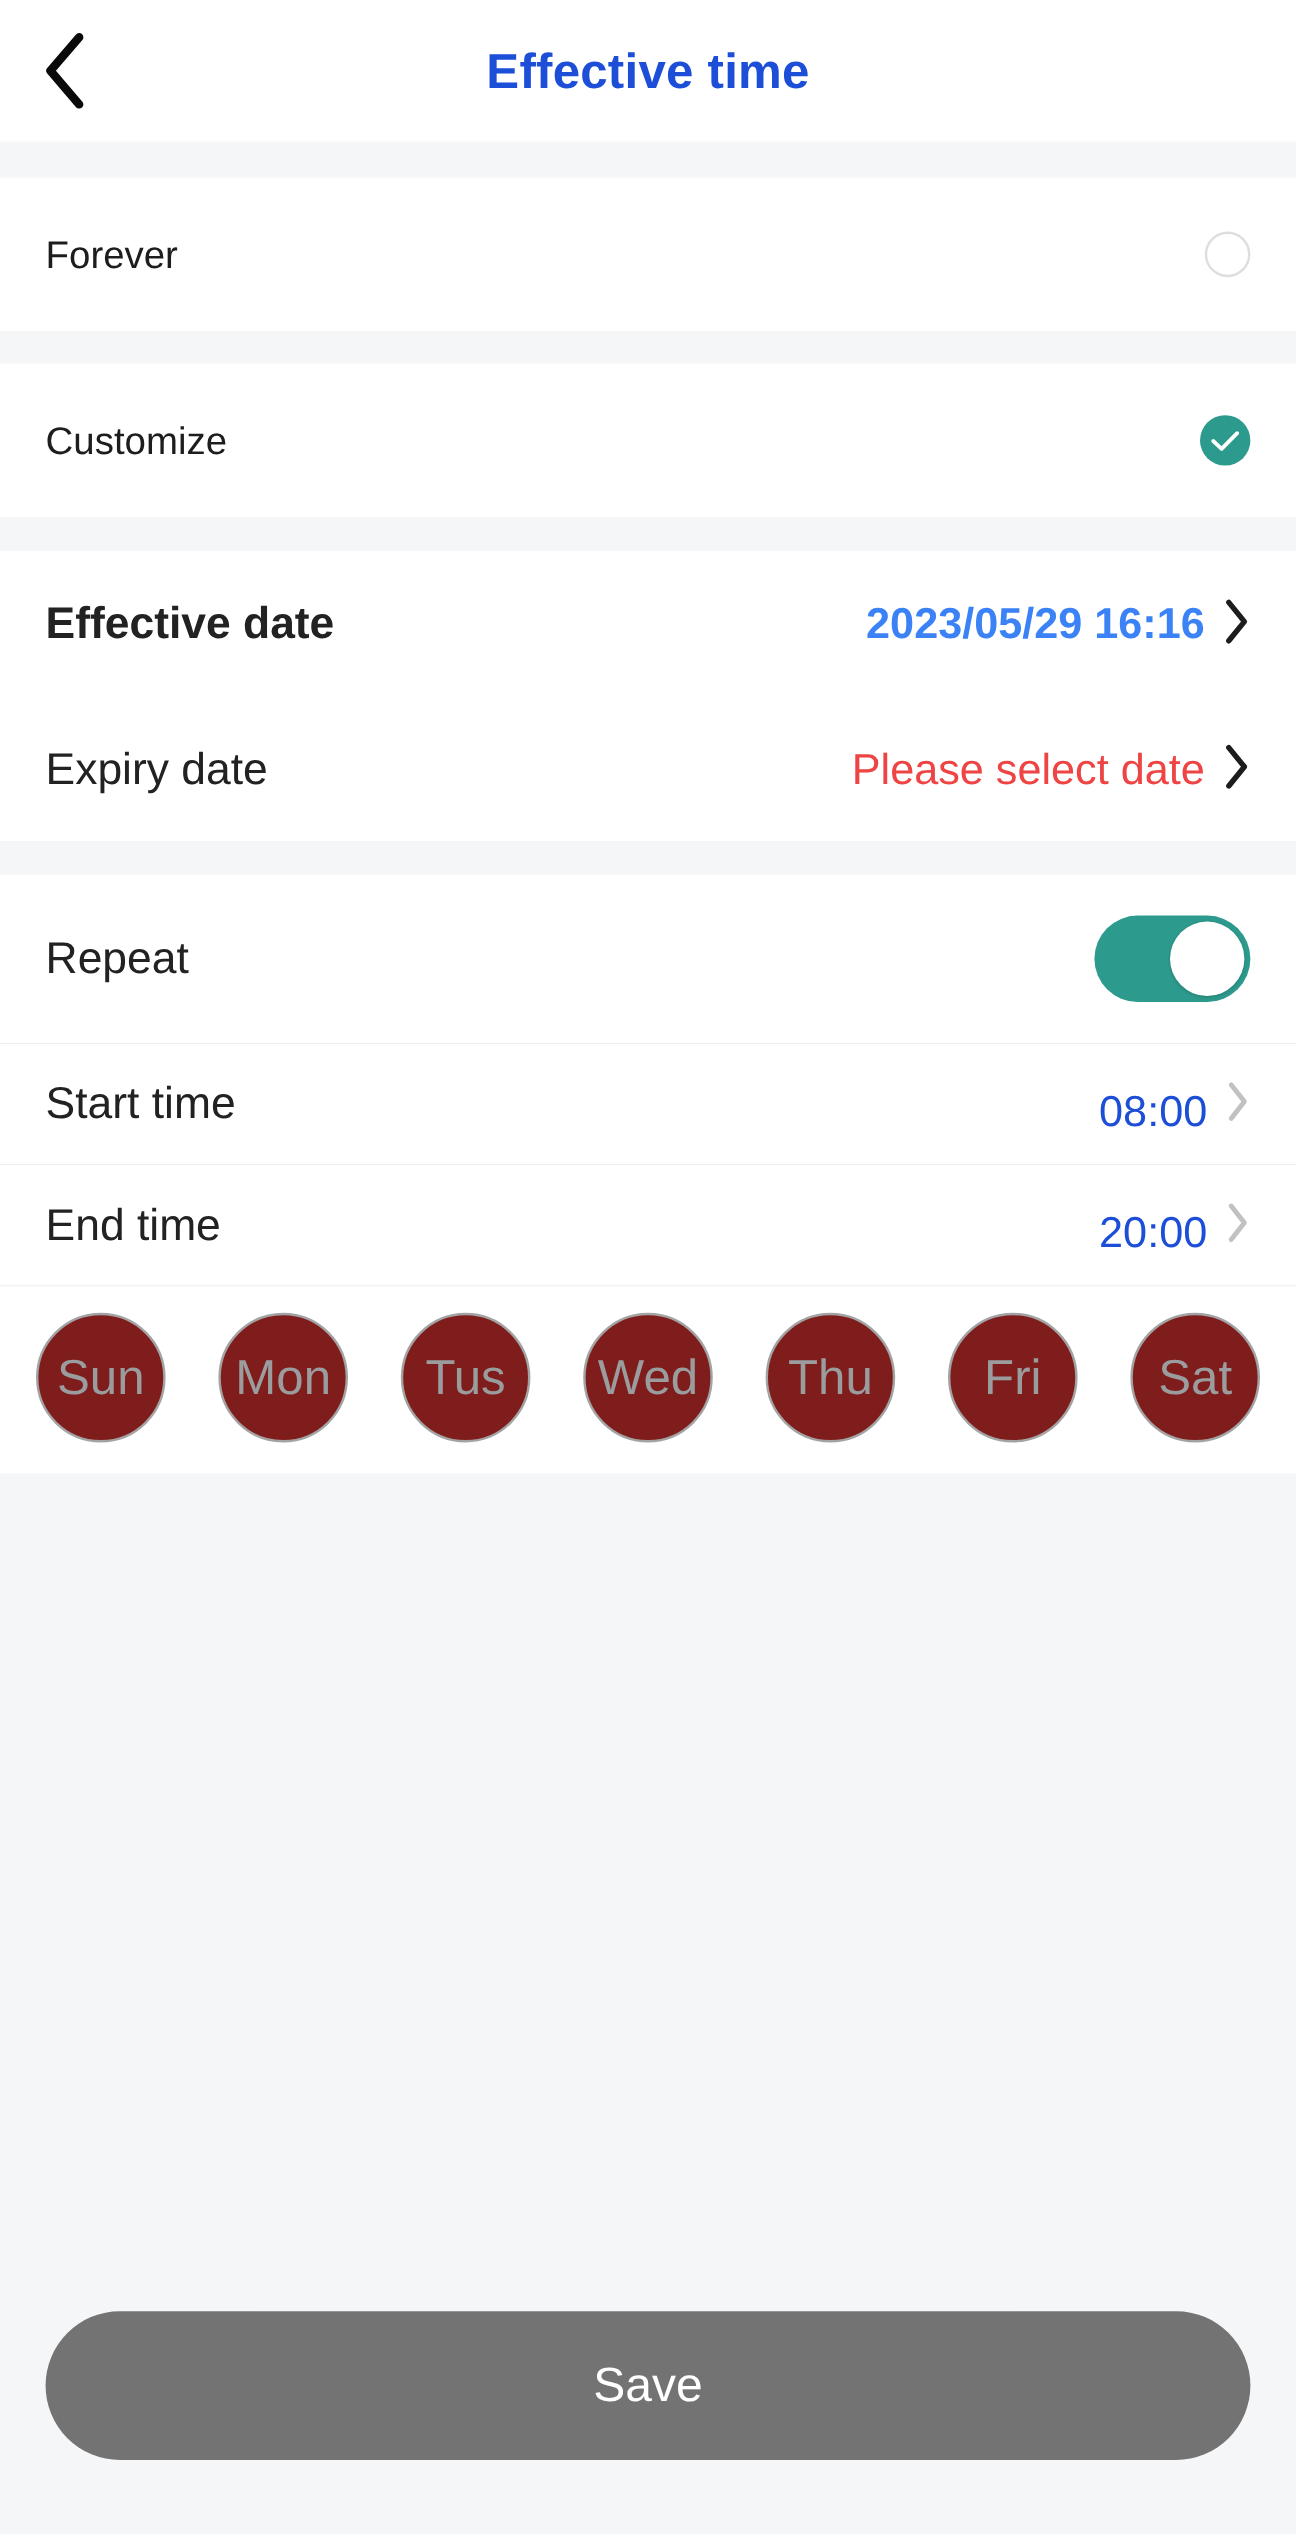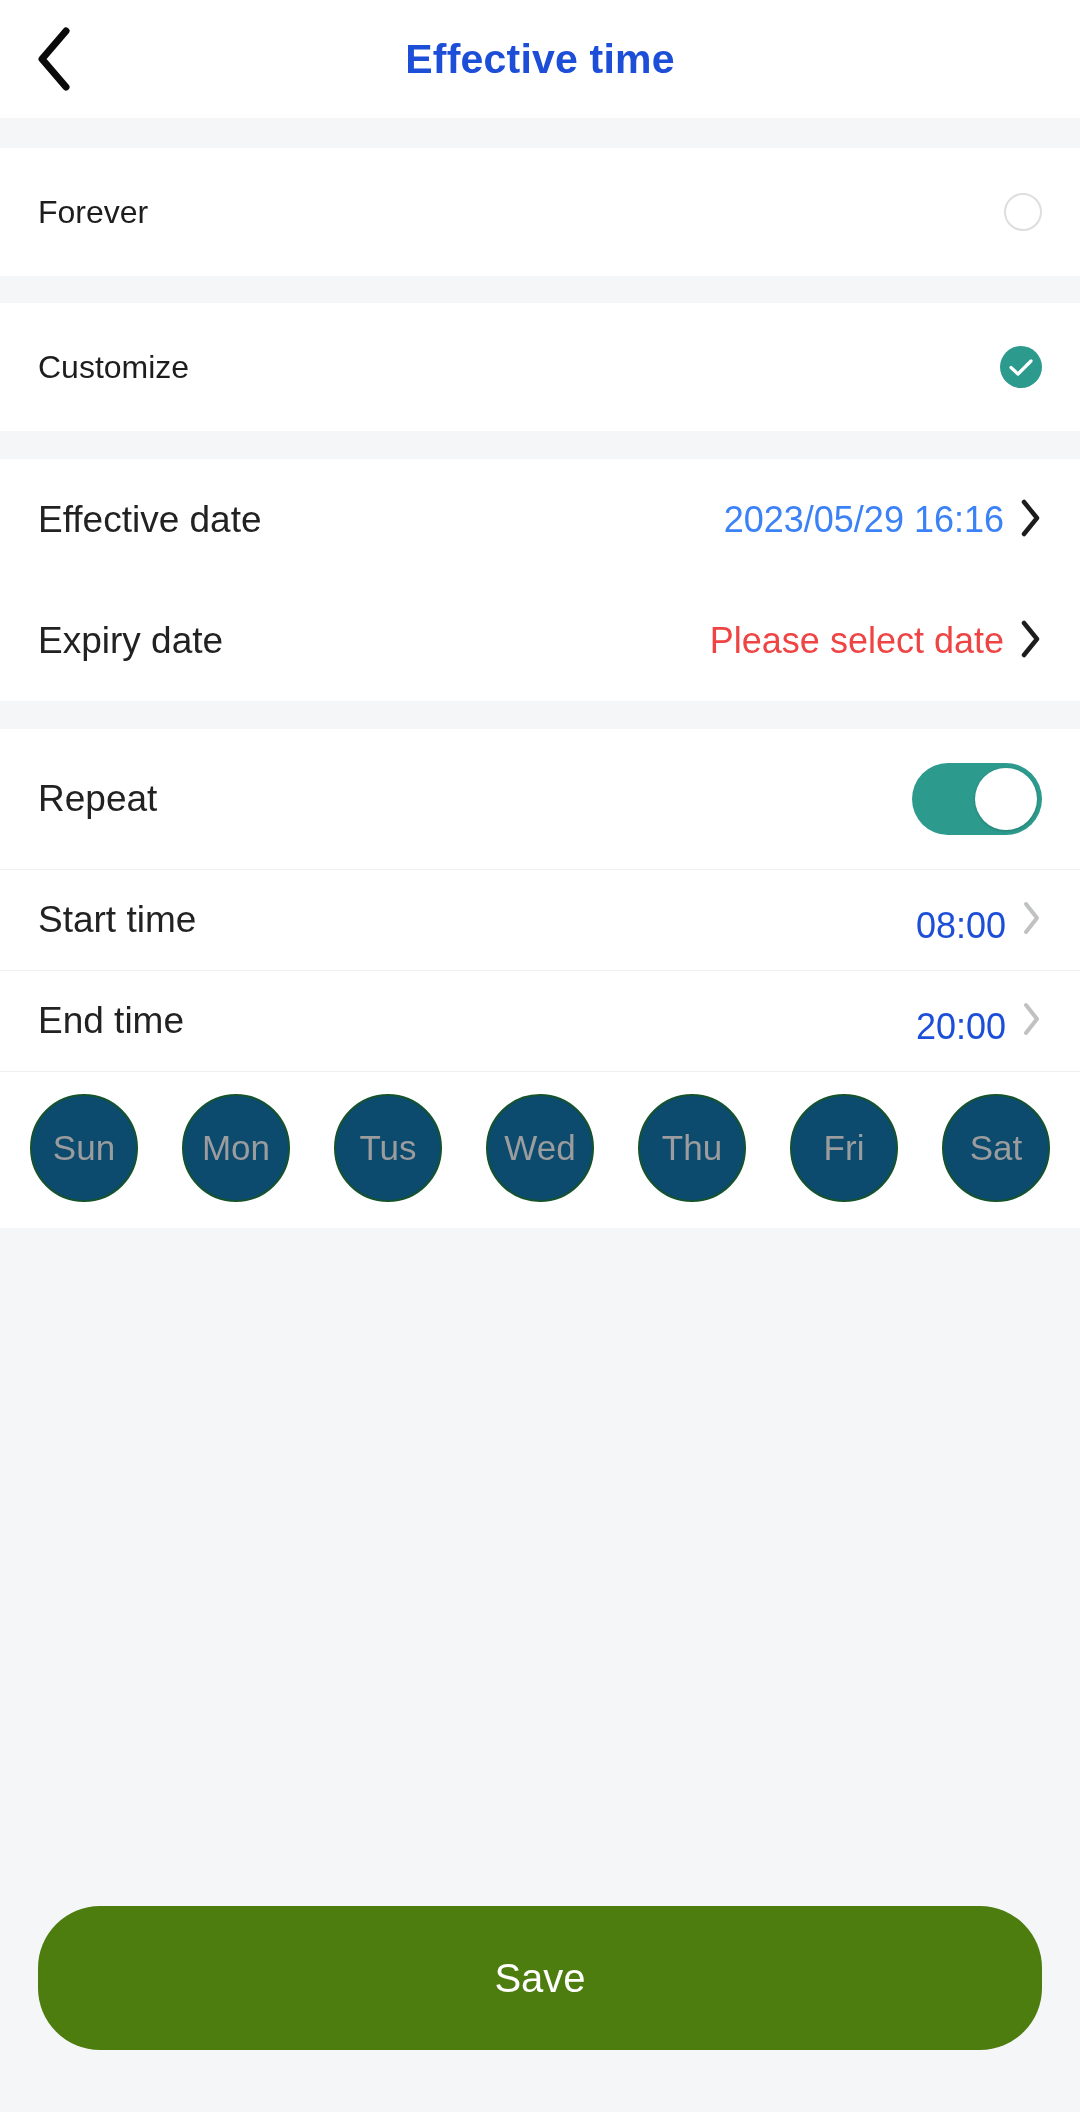--- a/index.html
+++ b/index.html
@@ -159,48 +159,48 @@
     display: flex;
     align-items: center;
     justify-content: space-between;
     padding: 22px 30px 26px 30px;
     box-sizing: border-box;
   }
   .day-chip {
     width: 108px;
     height: 108px;
     border-radius: 50%;
-    border: 2px solid #14532d;
+    border: 2px solid #a3a3a3;
     box-sizing: border-box;
     display: flex;
     align-items: center;
     justify-content: center;
-    font-size: 35px;
+    font-size: 41px;
     color: #9a9c9e;
-    background: #0c4a6e;
+    background: #7f1d1d;
     cursor: pointer;
   }
 
   
   .spacer {
     flex: 1 1 auto;
     background: #f5f6f7;
   }
   .footer {
     flex: 0 0 auto;
     padding: 0 38px 62px 38px;
     box-sizing: border-box;
     background: #f5f6f7;
   }
   .save-btn {
     width: 100%;
-    height: 144px;
+    height: 124px;
     border: none;
     border-radius: 62px;
-    background: #4d7c0f;
+    background: #737373;
     color: #ffffff;
     font-size: 40px;
     font-family: "Liberation Sans", sans-serif;
     cursor: pointer;
     display: flex;
     align-items: center;
     justify-content: center;
     margin-top: 32px;
   }
 </style>
@@ -238,21 +238,21 @@
         <svg width="24" height="19" viewBox="0 0 24 19" fill="none" xmlns="http://www.w3.org/2000/svg">
           <path d="M2 9.5 L9 16 L22 3" stroke="#ffffff" stroke-width="3.2" stroke-linecap="round" stroke-linejoin="round"></path>
         </svg>
       </span>
     </div>
   </div>
 
   <div class="gap gap-28"></div>
 
   <div class="card">
-    <div class="row" style="height:122px;">
+    <div class="row" style="height:122px;font-weight:bold;">
       <span class="row-label">Effective date</span>
       <span class="row-right">
         <span class="row-value">2023/05/29 16:16</span>
         <span class="chev">
           <svg width="22" height="38" viewBox="0 0 22 38" fill="none" xmlns="http://www.w3.org/2000/svg">
             <path d="M4 3 L17 19 L4 35" stroke="#1d1d1d" stroke-width="4.5" stroke-linecap="round" stroke-linejoin="round"></path>
           </svg>
         </span>
       </span>
     </div>

